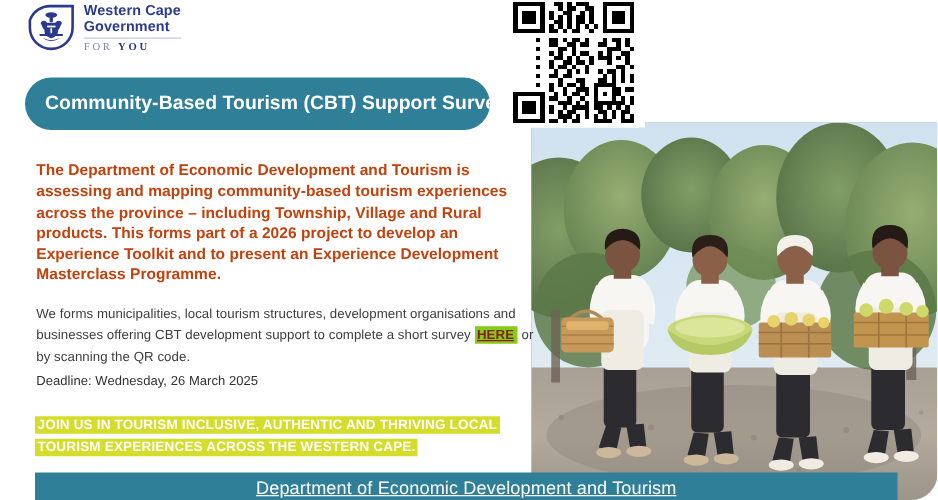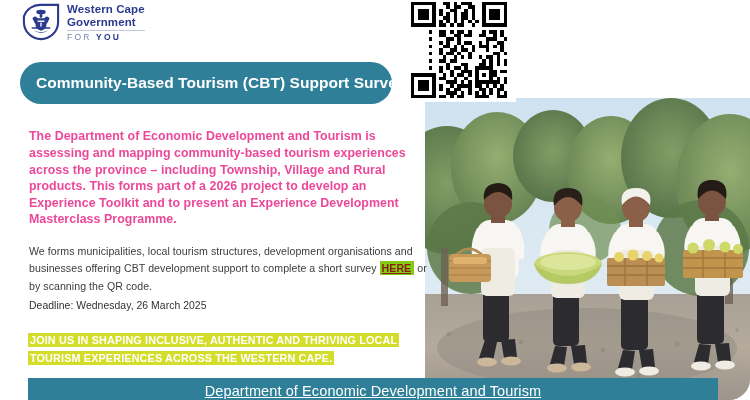--- a/index.html
+++ b/index.html
@@ -50,20 +50,21 @@
     width: 100%;
     height: 1px;
     background: #c3c7de;
     margin: 2px 0 2px 0;
   }
   .logo-foryou {
     font-size: 8.5px;
     letter-spacing: 2.2px;
     color: #7d86b5;
     font-weight: 400;
+    font-family: Liberation Serif, serif;
   }
   .logo-foryou b {
     color: #2b3a8f;
     font-weight: 700;
   }
 
   
   .qr-wrap {
     position: absolute;
     left: 402px;
@@ -110,21 +111,21 @@
     letter-spacing: 0.05px;
     white-space: nowrap;
   }
 
   
   .lead {
     position: absolute;
     left: 29px;
     top: 116px;
     width: 390px;
-    color: #ec4899;
+    color: #c2410c;
     font-size: 12.4px;
     font-weight: 700;
     line-height: 16.6px;
     letter-spacing: 0.05px;
     z-index: 4;
   }
 
   .invite {
     position: absolute;
     left: 29px;
@@ -547,21 +548,21 @@
     <span class="title-pill-text">Community-Based Tourism (CBT) Support Survey</span>
   </div>
 
   <p class="lead">The Department of Economic Development and Tourism is assessing and mapping community-based tourism experiences across the province – including Township, Village and Rural products. This forms part of a 2026 project to develop an Experience Toolkit and to present an Experience Development Masterclass Programme.</p>
 
   <p class="invite"><span>We forms municipalities, local tourism structures, development organisations and businesses offering CBT development support to complete a short survey </span><a class="here-link">HERE</a><span> or by scanning the QR code.</span></p>
 
   <div class="deadline">Deadline: Wednesday, 26 March 2025</div>
 
   <div class="cta">
-    <span>JOIN US IN SHAPING INCLUSIVE, AUTHENTIC AND THRIVING LOCAL</span><br>
+    <span>JOIN US IN TOURISM INCLUSIVE, AUTHENTIC AND THRIVING LOCAL</span><br>
     <span>TOURISM EXPERIENCES ACROSS THE WESTERN CAPE.</span>
   </div>
 
   <div class="footer-bar">
     <span class="footer-text">Department of Economic Development and Tourism</span>
   </div>
 
 </div>
 
 </body></html>

